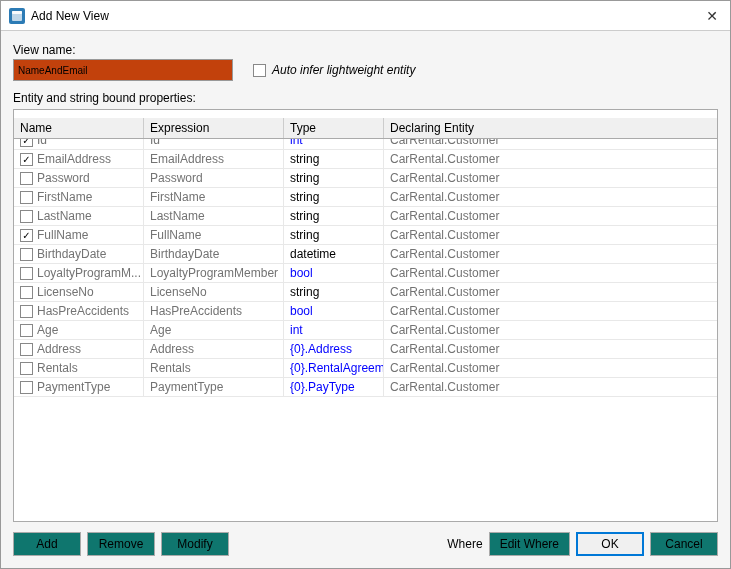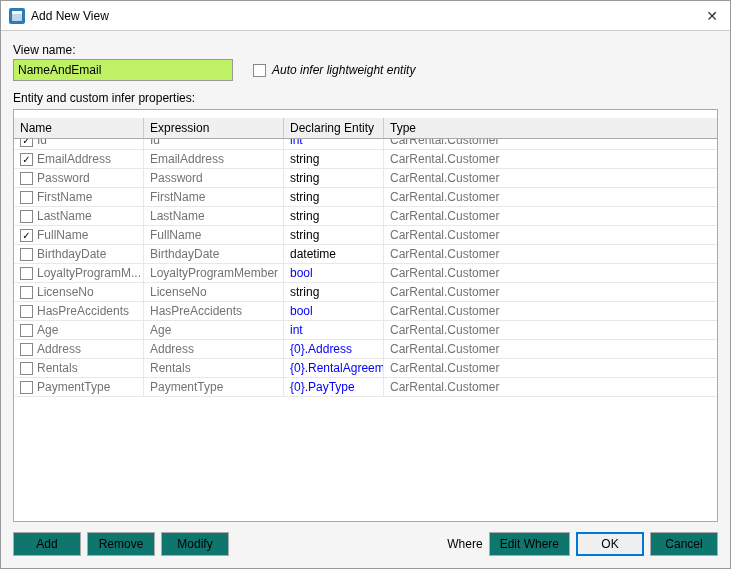--- a/index.html
+++ b/index.html
@@ -83,22 +83,22 @@
     }
     .label {
       font-size: 12px;
       color: #000;
     }
     .view-name-input {
       width: 220px;
       height: 22px;
       border: 1px solid #999;
       padding: 2px 4px;
-      font-size: 12px;
-      background: #bef264;
+      font-size: 10px;
+      background: #c2410c;
     }
     .auto-infer-section {
       display: flex;
       align-items: center;
       gap: 6px;
       margin-top: 20px;
       font-style: italic;
     }
     .checkbox {
       width: 13px;
@@ -241,28 +241,28 @@
         <label class="label">View name:</label>
         <input class="view-name-input" type="text" value="NameAndEmail" style="">
       </div>
       <div class="auto-infer-section">
         <div class="checkbox"></div>
         <label class="label">Auto infer lightweight entity</label>
       </div>
     </div>
 
     <div class="entity-section">
-      <div class="entity-label">Entity and custom infer properties:</div>
+      <div class="entity-label">Entity and string bound properties:</div>
       <div class="table-container">
 
         <div class="table-header">
           <div class="table-header-cell">Name</div>
           <div class="table-header-cell">Expression</div>
+          <div class="table-header-cell">Type</div>
           <div class="table-header-cell">Declaring Entity</div>
-          <div class="table-header-cell">Type</div>
         </div>
 
         <div id="table-rows-container">
             <div class="table-row">
               <div class="table-cell">
                 <div class="row-checkbox checked"></div>
                 <span>Id</span>
               </div>
               <div class="table-cell">Id</div>
               <div class="table-cell type-int">int</div>

